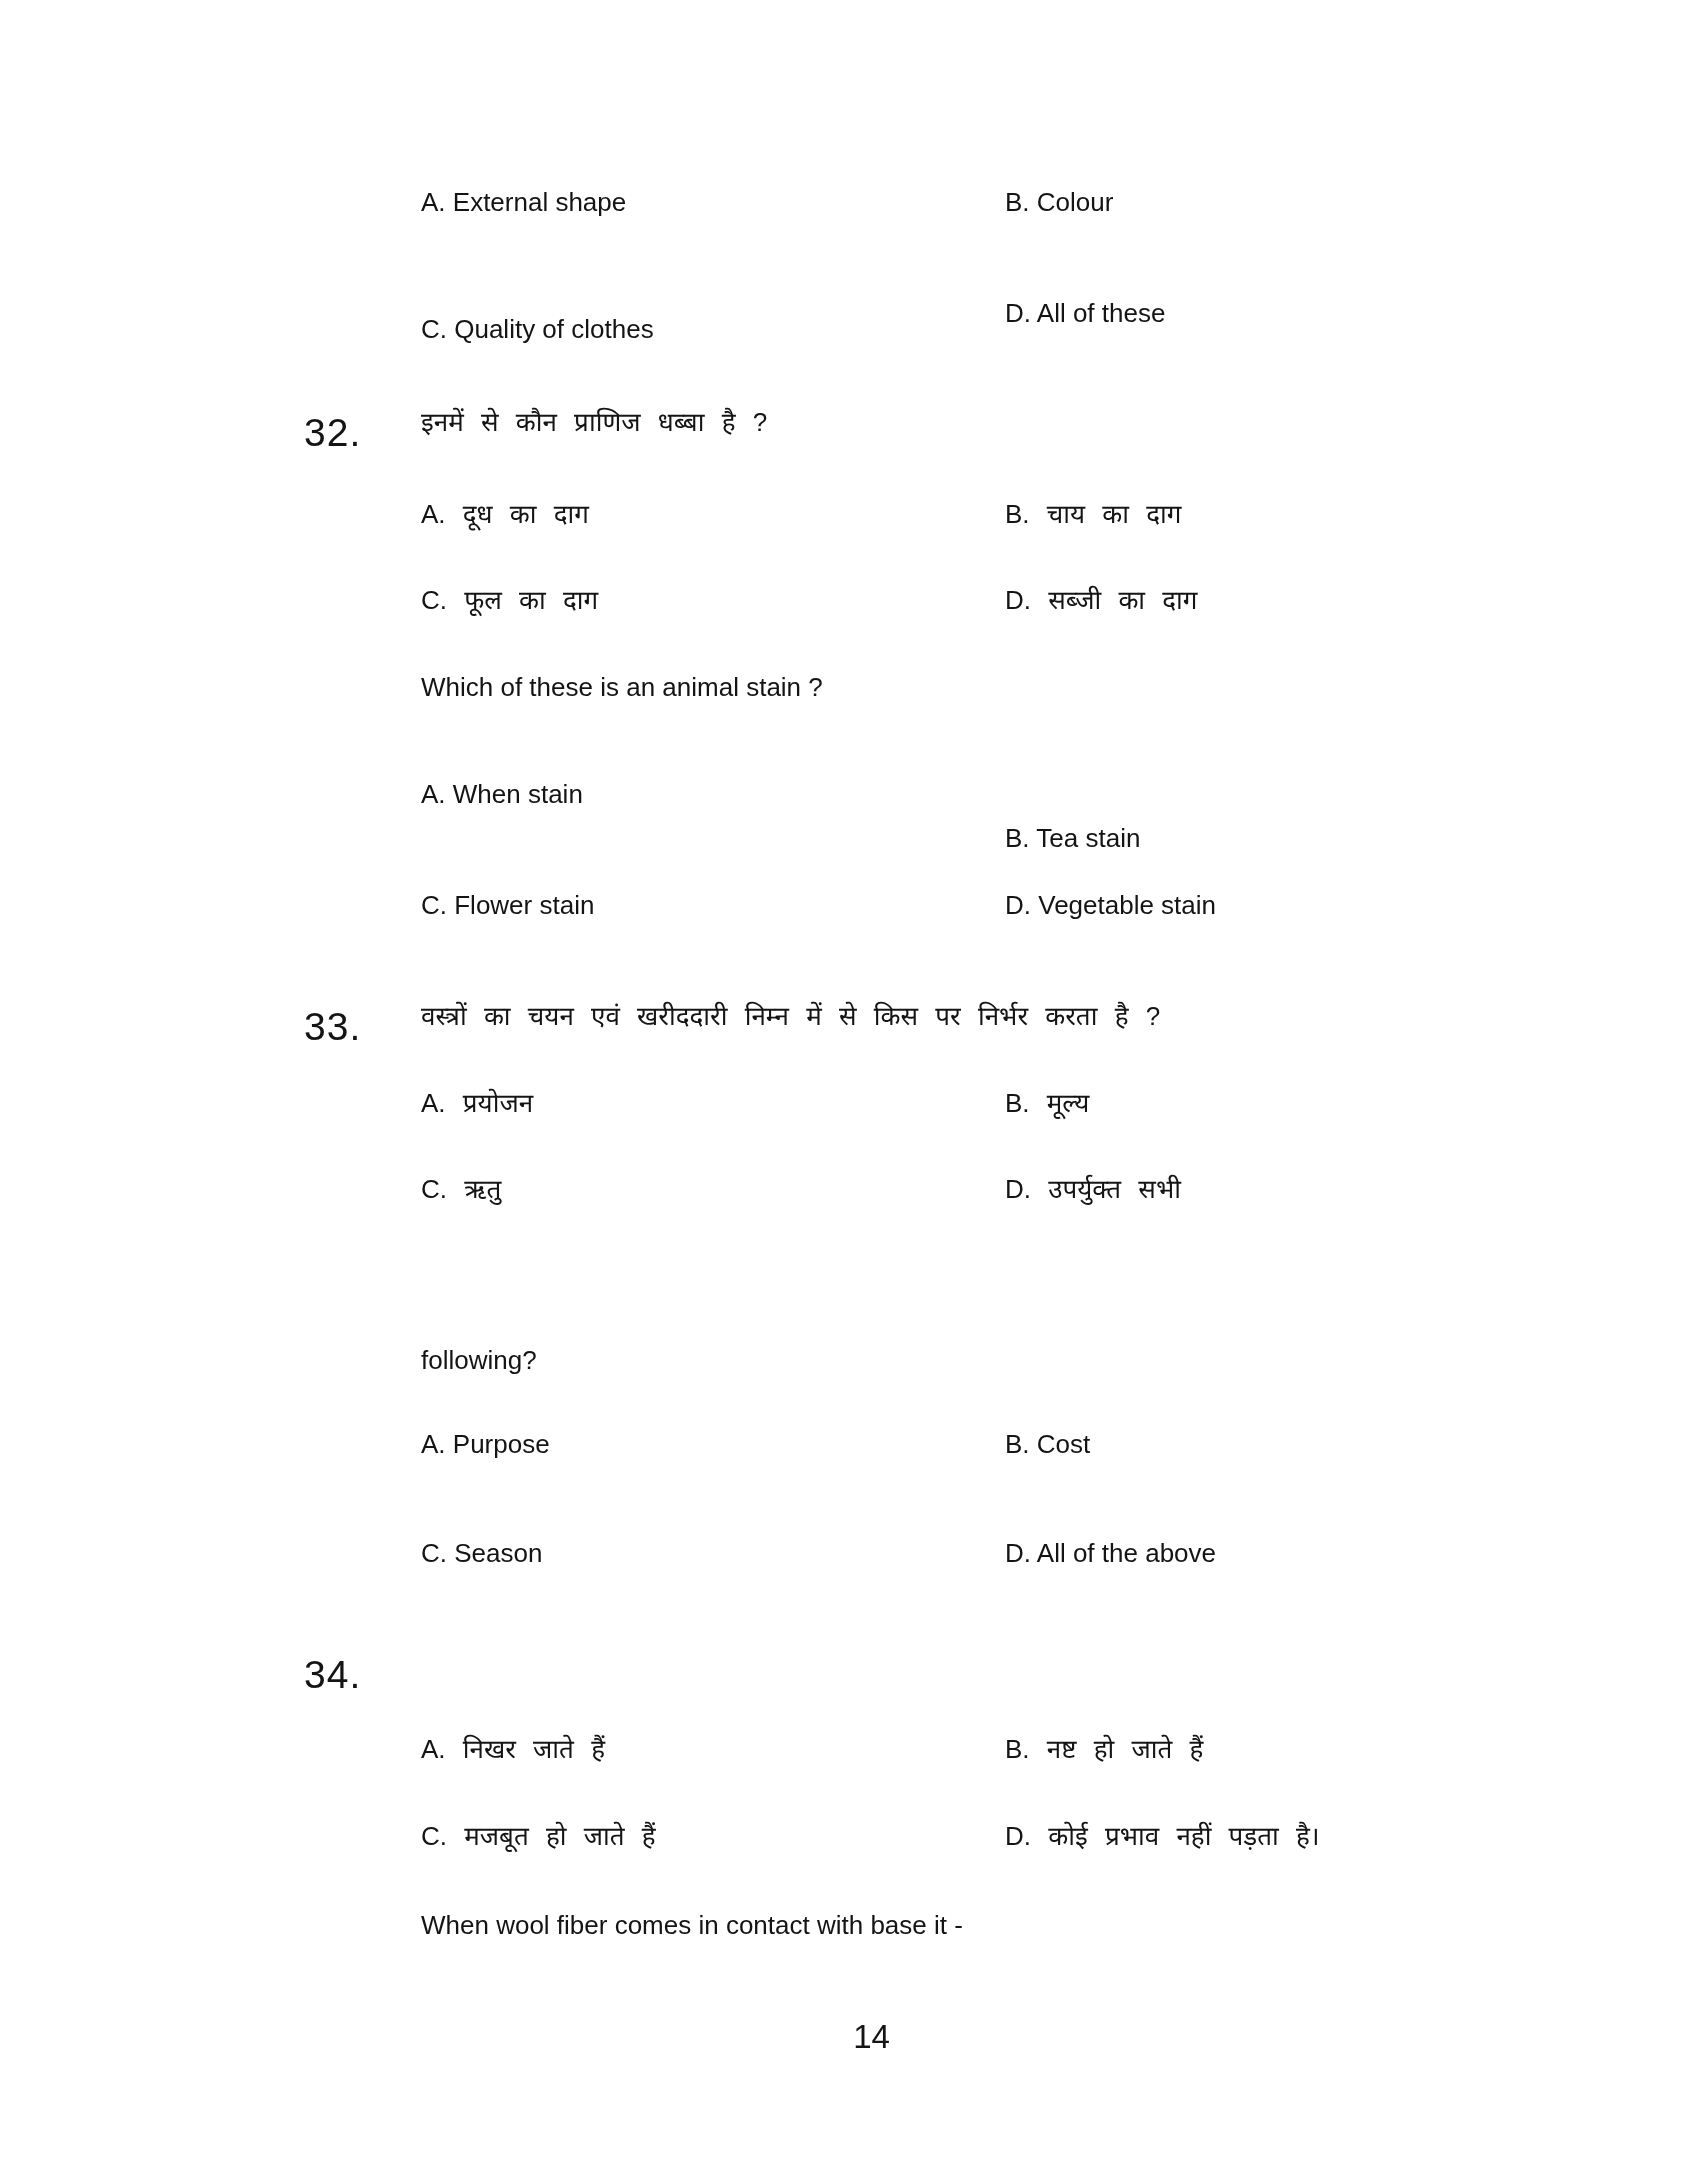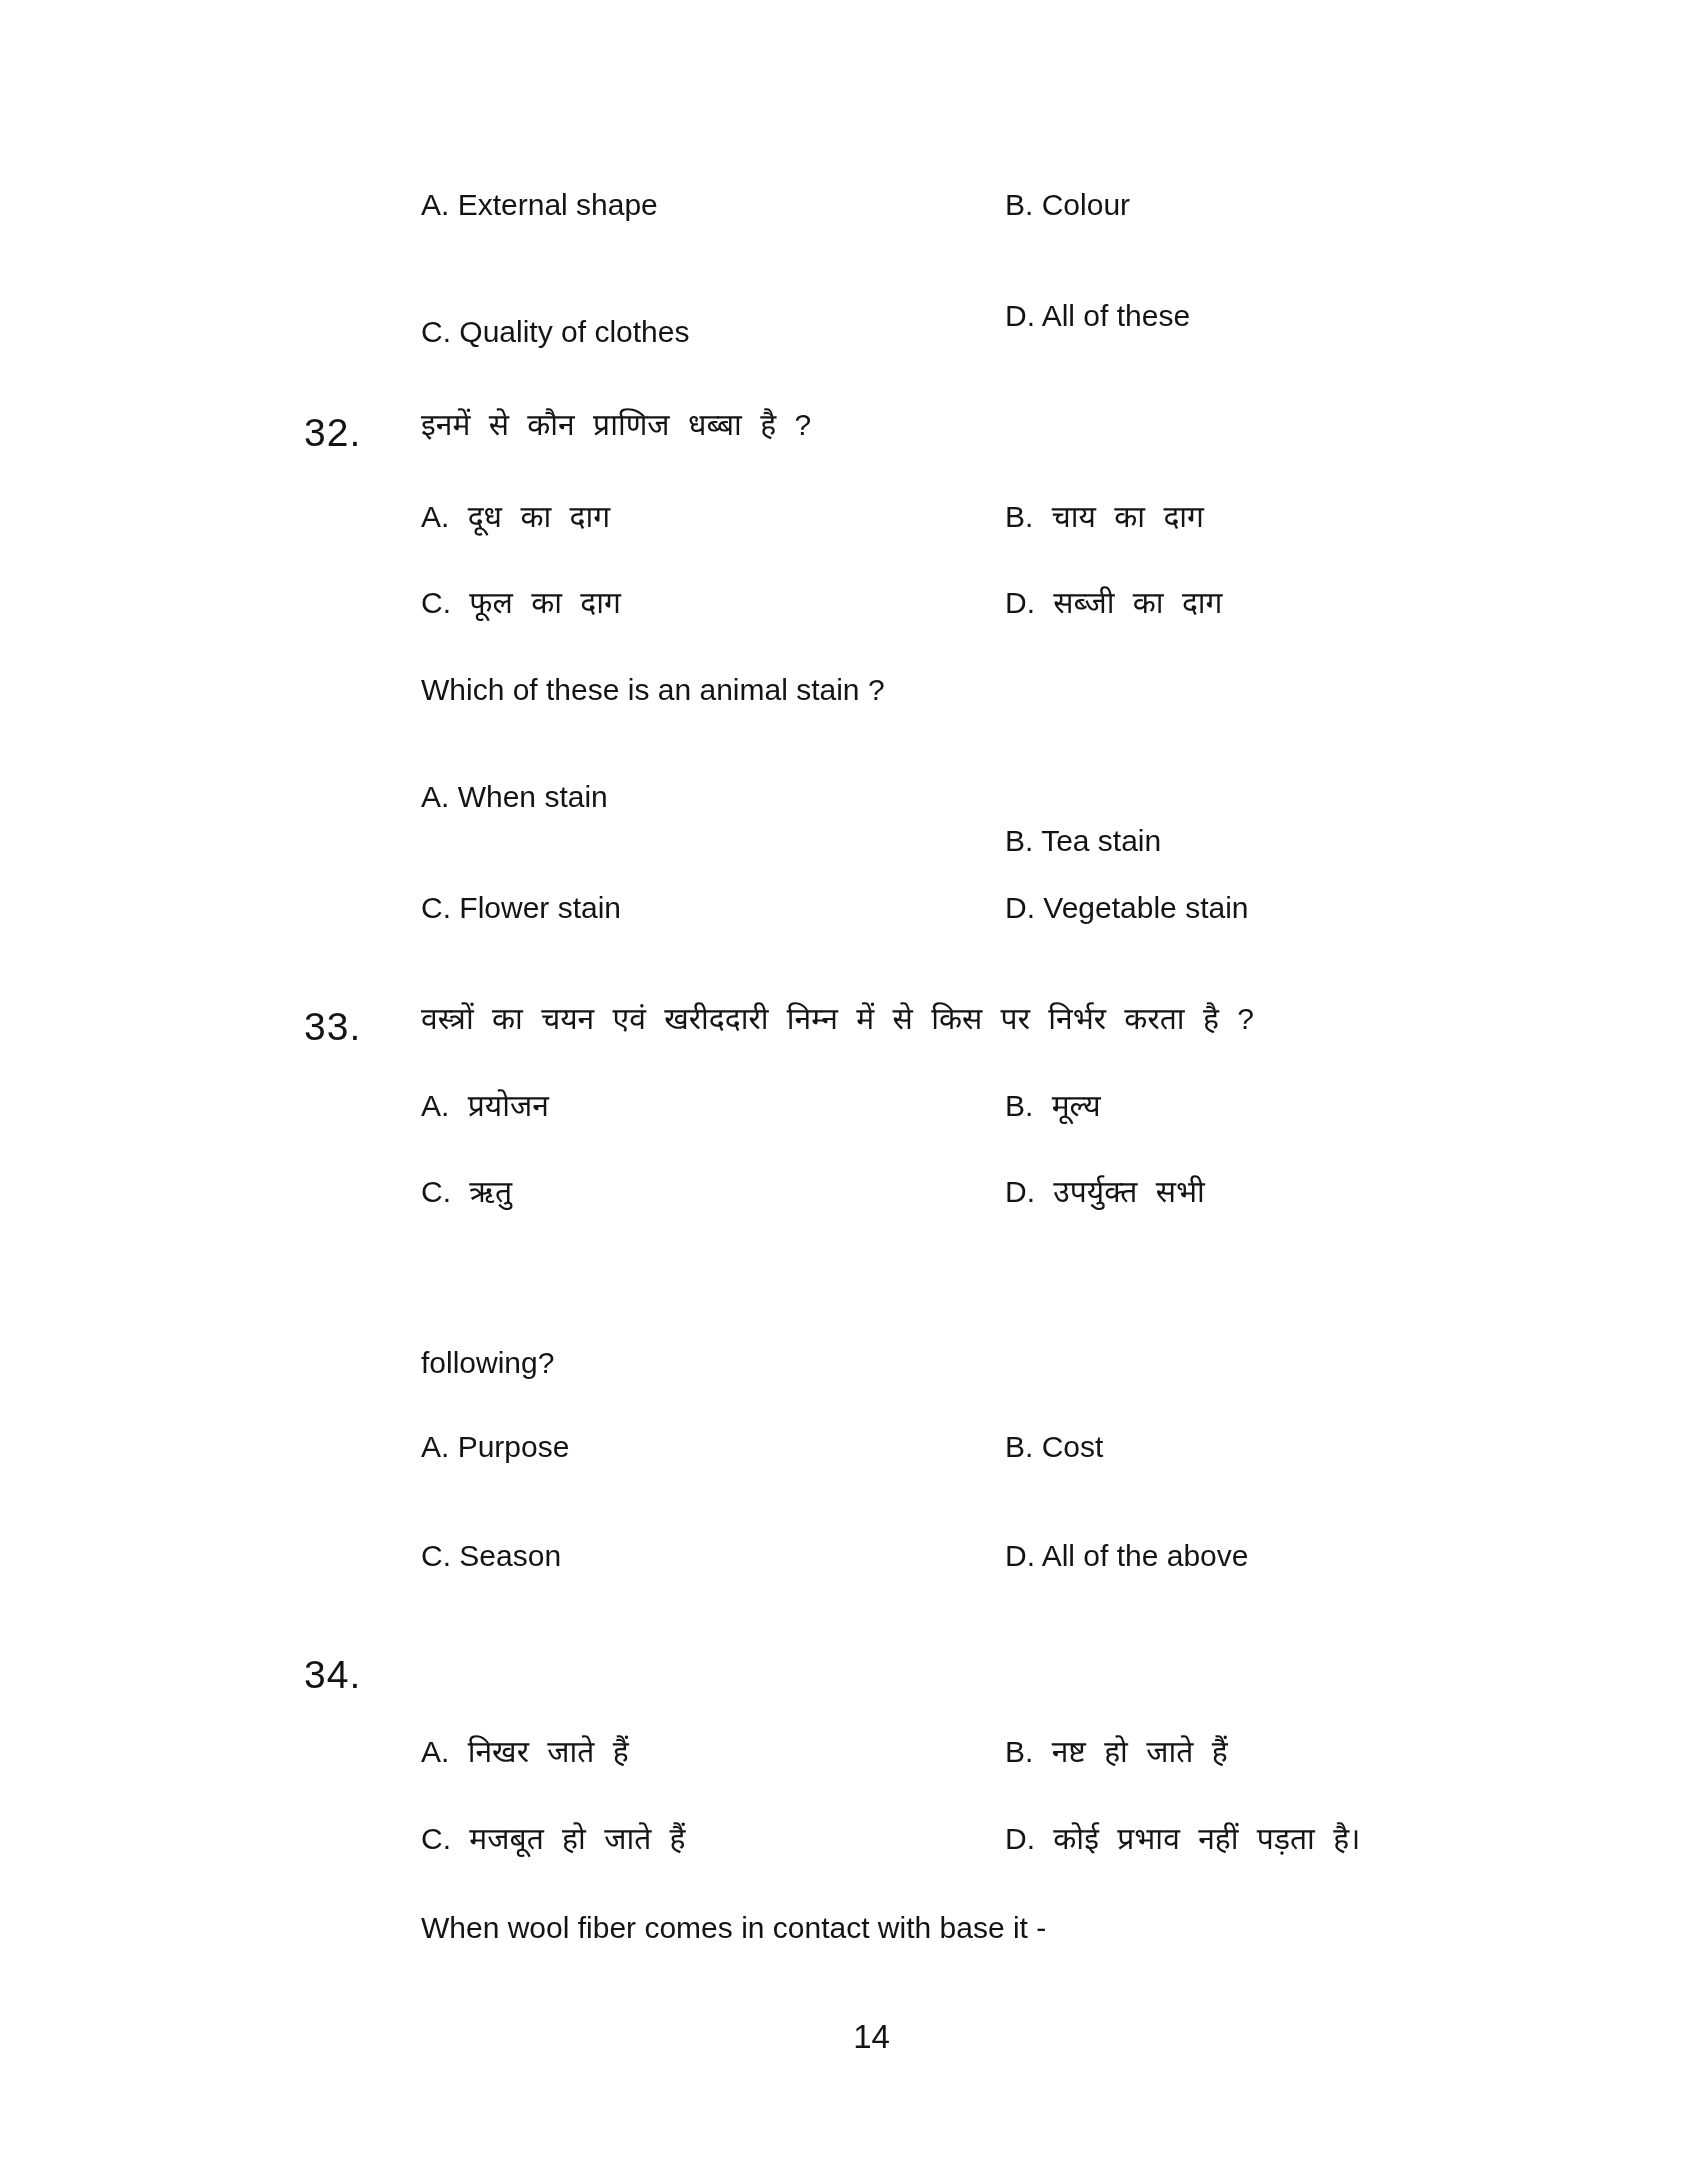--- a/index.html
+++ b/index.html
@@ -12,21 +12,21 @@
     width: 1683px;
     height: 2178px;
     margin: 0 auto;
     background: #ffffff;
     color: #111111;
     font-family: "Liberation Sans", "DejaVu Sans", sans-serif;
     overflow: hidden;
   }
   .txt {
     position: absolute;
-    font-size: 30px;
+    font-size: 26px;
     line-height: 1.15;
     white-space: nowrap;
     color: #141414;
   }
   .num  { left: 304px; font-size: 39px; letter-spacing: 1px; }
   .colA { left: 421px; }
   .colB { left: 1005px; text-align: right; }
   .hi   { word-spacing: 10px; }
   .justify {
     left: 421px;

